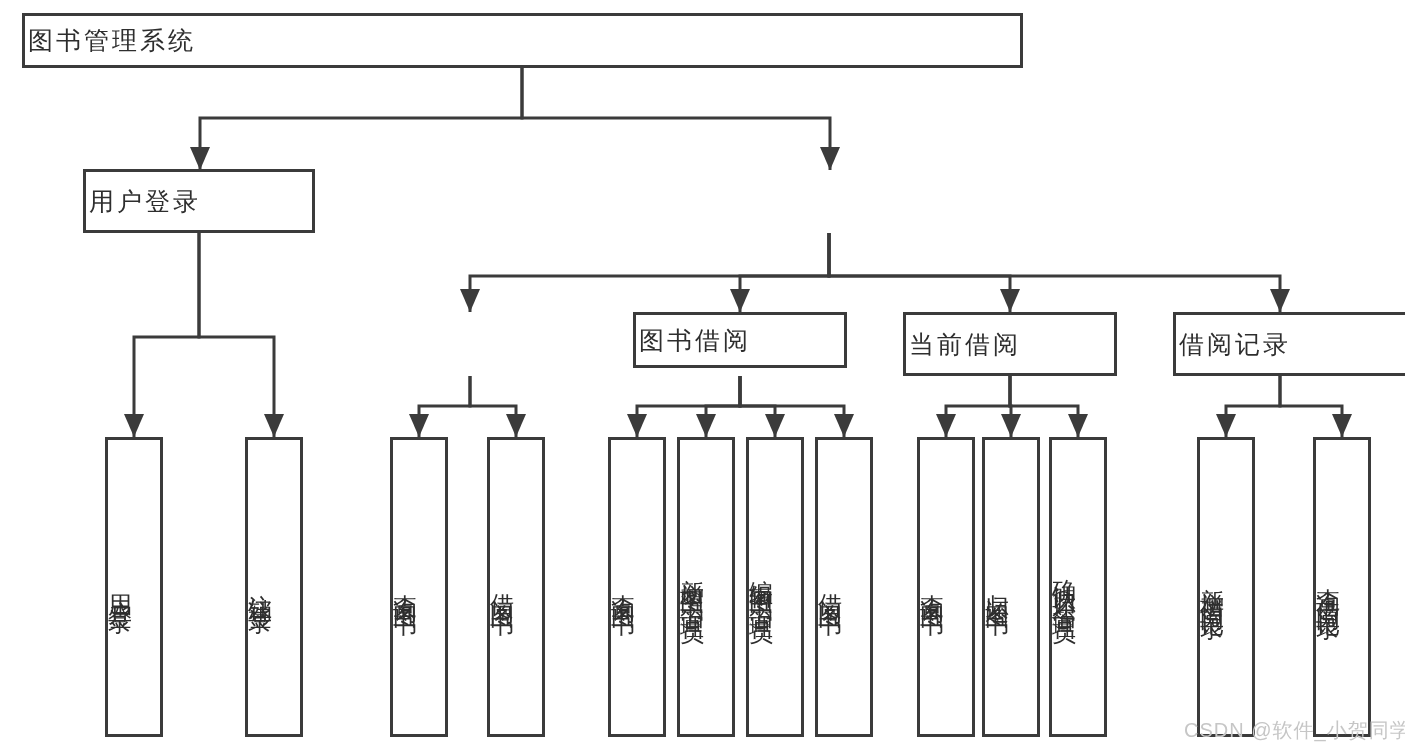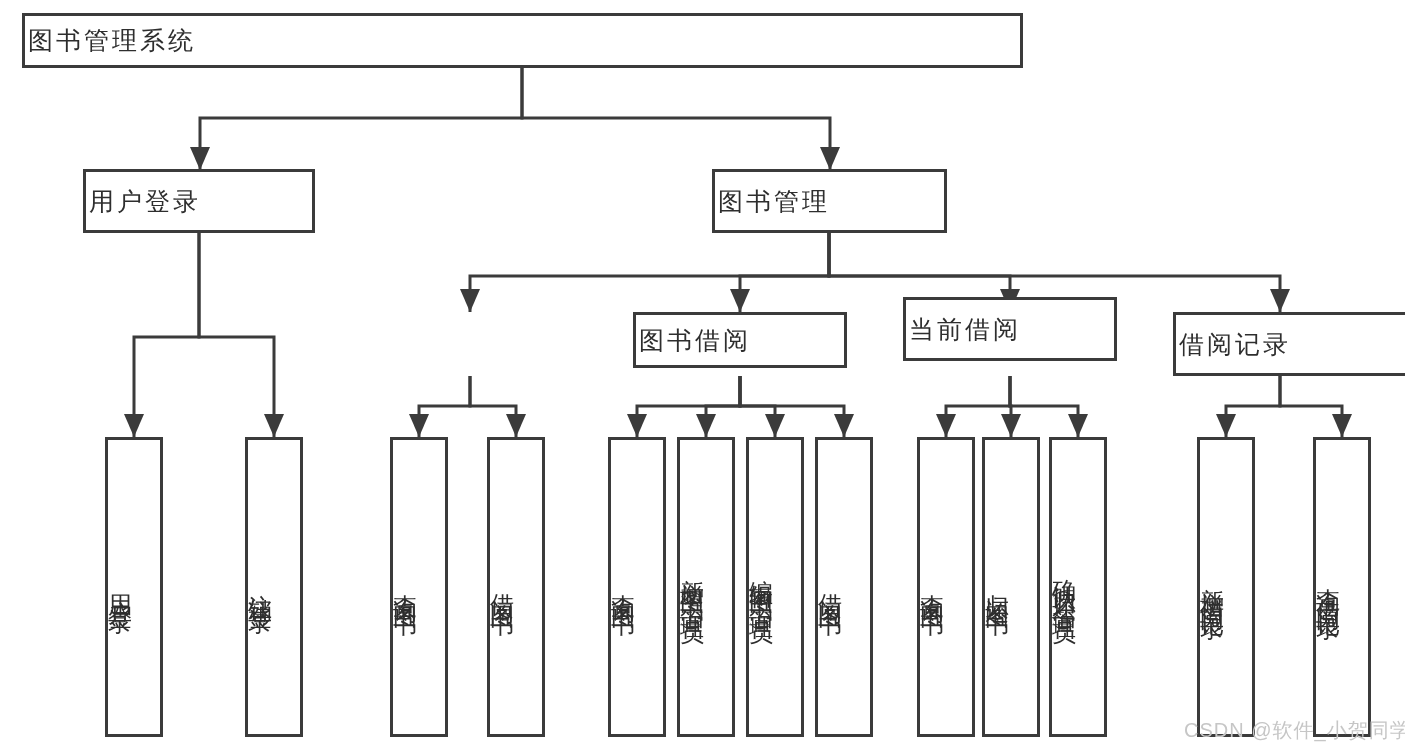--- a/index.html
+++ b/index.html
@@ -85,28 +85,25 @@
     <path class="edge" d="M1280,376 V406 H1342 V437" marker-end="url(#arrowhead)"></path>
   </svg>
 
   <div class="node h" style="left:22px;top:13px;width:1001px;height:55px">
     <span class="lbl">图书管理系统</span>
   </div>
 
   <div class="node h" style="left:83px;top:169px;width:232px;height:64px">
     <span class="lbl">用户登录</span>
   </div>
-  <div class="node h" style="left:712px;top:169px;width:235px;height:64px">
-    <span class="lbl">图书管理</span>
-  </div>
 
   <div class="node h" style="left:633px;top:312px;width:214px;height:56px">
     <span class="lbl">图书借阅</span>
   </div>
-  <div class="node h" style="left:903px;top:297px;width:214px;height:64px">
+  <div class="node h" style="left:903px;top:312px;width:214px;height:64px">
     <span class="lbl">当前借阅</span>
   </div>
   <div class="node h" style="left:1173px;top:312px;width:258px;height:64px">
     <span class="lbl">借阅记录</span>
   </div>
 
   <div class="node v" style="left:105px;top:437px;width:58px;height:300px">
     <span class="lbl">用户登录</span>
   </div>
   <div class="node v" style="left:245px;top:437px;width:58px;height:300px">

